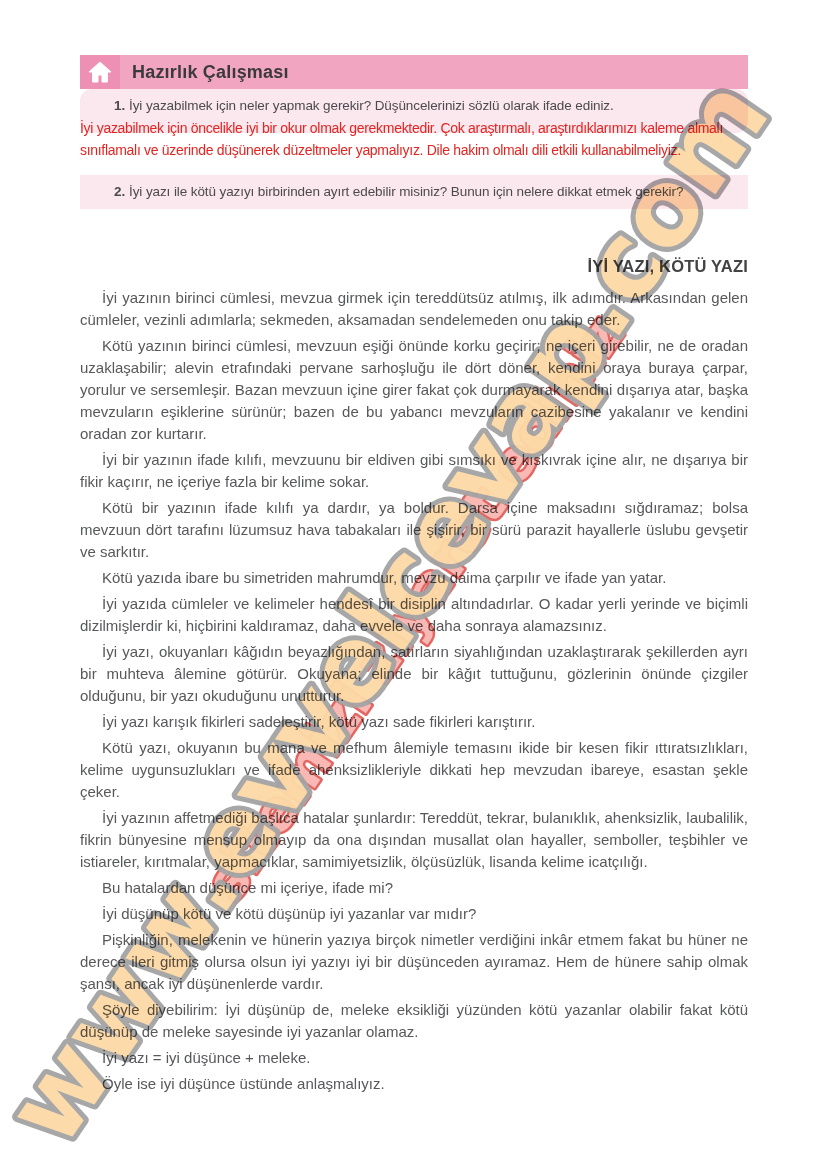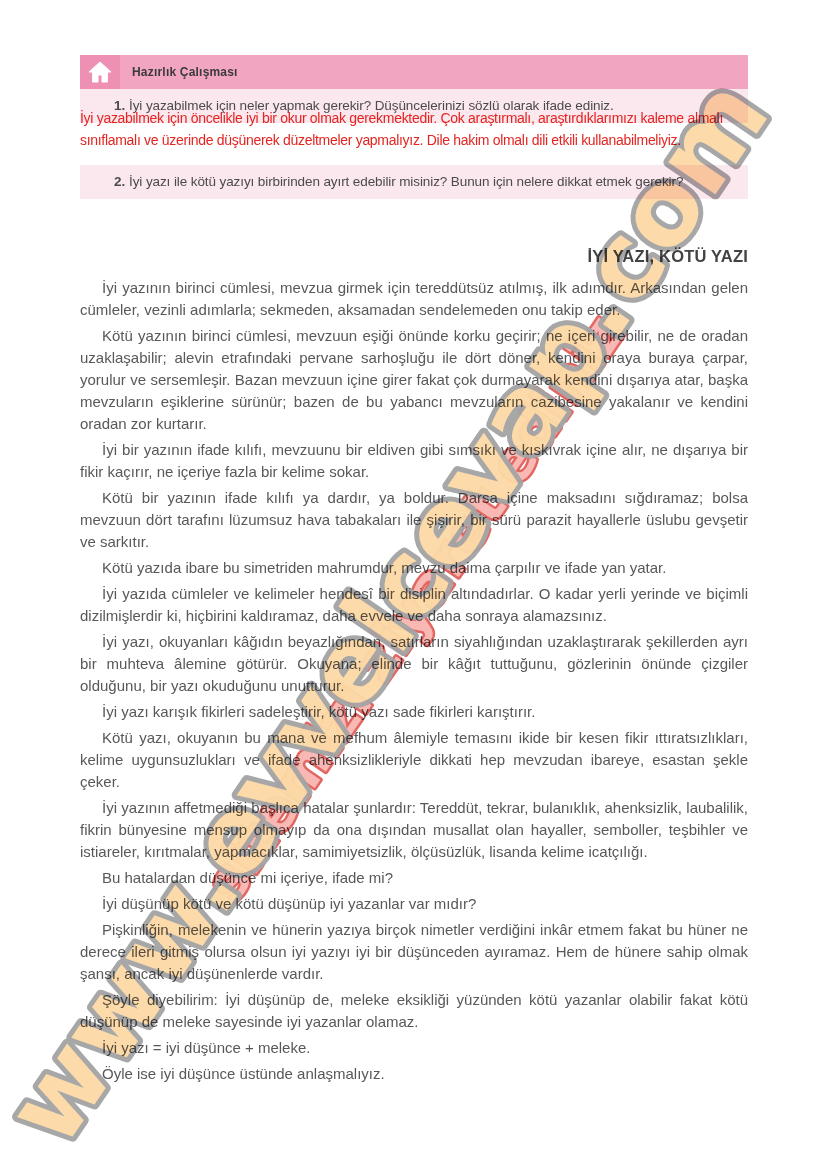--- a/index.html
+++ b/index.html
@@ -28,34 +28,34 @@
   }
   .header-icon-box{
     width:40px;
     background:#ee8fb4;
     display:flex;align-items:center;justify-content:center;
   }
   .header-icon-box svg{display:block;}
   .header-title{
     align-self:center;
     margin-left:12px;
-    font-size:12px;
+    font-size:18px;
     font-weight:bold;
     color:#3a3a3c;
     letter-spacing:.2px;
   }
   
   .question-strip{
     background:#fbe7ee;
     padding:9px 8px 10px 34px;
     font-size:13.5px;
     letter-spacing:-0.1px;
     color:#4b4b4d;
   }
-  .question-strip.q1{padding-bottom:10px;}
+  .question-strip.q1{padding-bottom:20px;border-radius:12px;}
   .q-number{font-weight:bold;margin-right:4px;}
   .answer{
     color:#e42420;
     font-size:14px;
     letter-spacing:-0.3px;
     line-height:22px;
     font-weight:500;
     margin:0;
   }
   .answer.a1{margin-top:-16px;}

